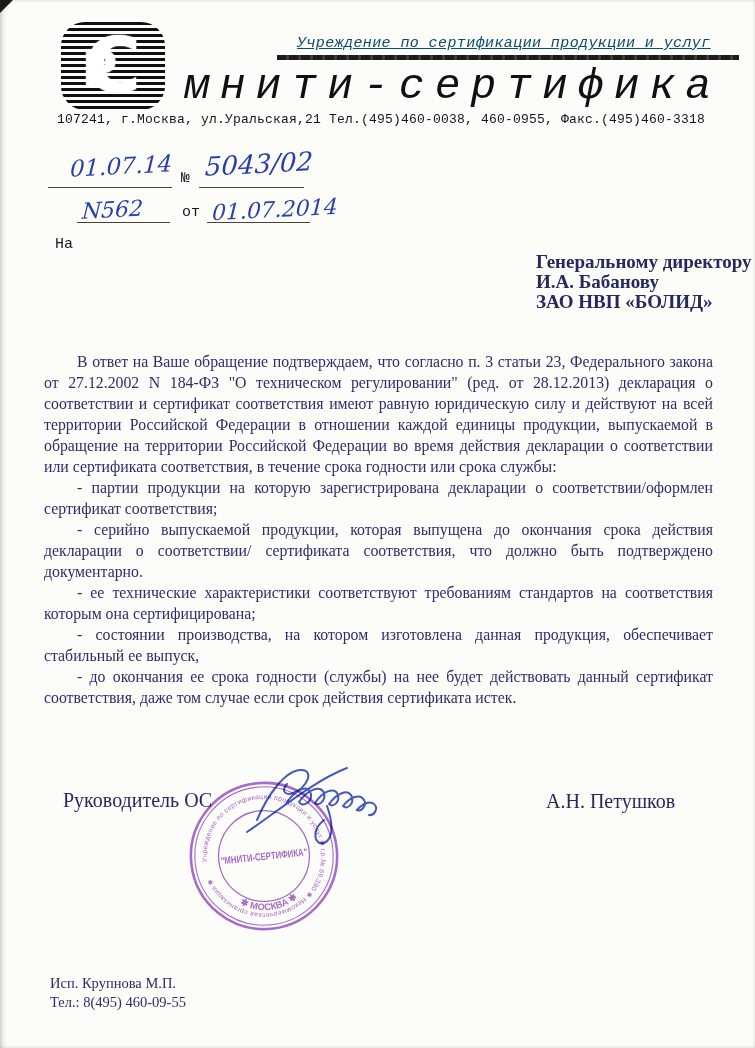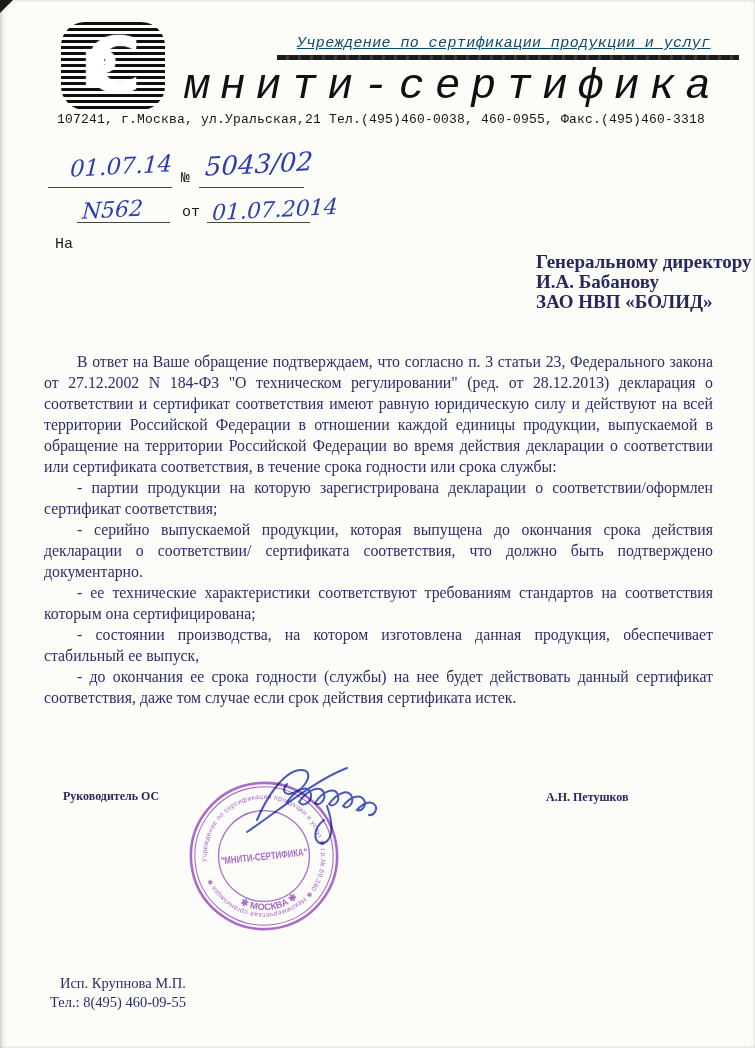--- a/index.html
+++ b/index.html
@@ -32,23 +32,23 @@
   .hw{font-family:"DejaVu Serif",serif;font-style:italic;color:#2b3dae;white-space:nowrap;
     transform:rotate(-3deg) skewX(-6deg);}
   .uline{height:1.4px;background:#4a4438;}
   
   .recipient{left:536px;top:246px;font-size:19px;line-height:20px;font-weight:bold;color:#26285f;margin-top:6px;}
   
   .body{left:44px;top:351px;width:669px;font-size:15.8px;line-height:21px;
     text-align:justify;color:#2c2d6b;}
   .body p{margin:0;text-indent:33px;}
   
-  .sig-label{font-weight:bold;font-size:12px;color:#26285f;white-space:nowrap;}
+  .sig-label{font-weight:normal;font-size:20px;color:#26285f;white-space:nowrap;}
   
-  .footer{left:50px;top:974px;font-size:14.5px;line-height:18.5px;color:#2c2d6b;text-align:right;}
+  .footer{left:50px;top:974px;font-size:14.5px;line-height:18.5px;color:#2c2d6b;}
   .stamp-svg{mix-blend-mode:multiply;opacity:.88;}
   .sign-svg{mix-blend-mode:multiply;opacity:.9;}
 </style>
 </head>
 <body>
 
 <div id="page">
 
   <div class="corner-mark"></div>
 

